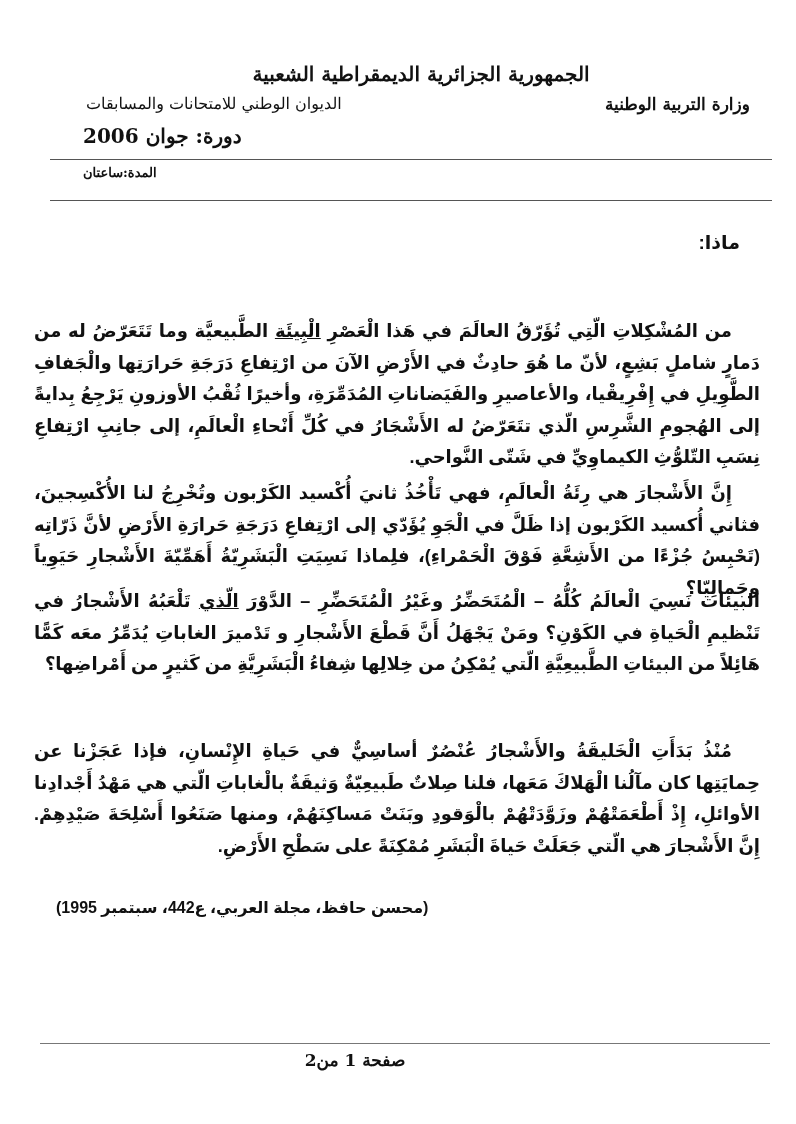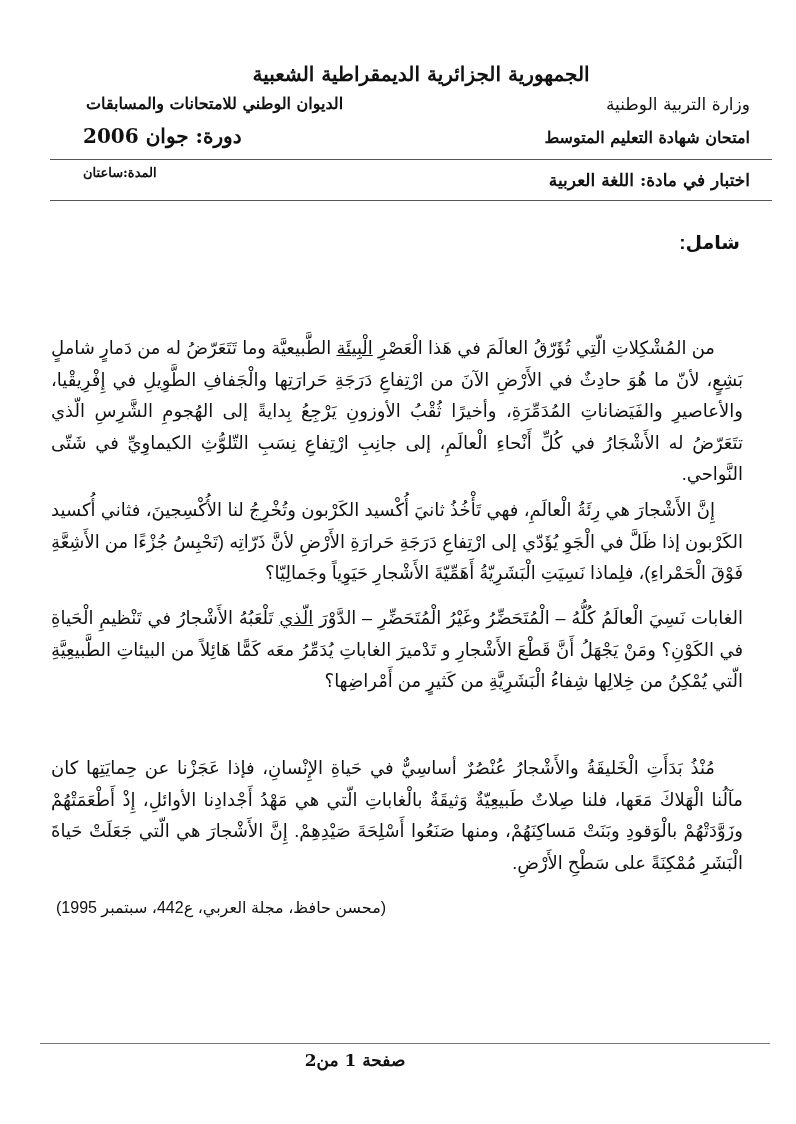--- a/index.html
+++ b/index.html
@@ -1,83 +1,81 @@
 <!DOCTYPE html>
 <html><head>
 <meta charset="utf-8">
 <style>
   html, body { margin: 0; padding: 0; background: #ffffff; }
   body { width: 796px; height: 1124px; position: relative; overflow: hidden; color: #111; }
   .page { position: absolute; left: 0; top: 0; width: 796px; height: 1124px; }
   .serif { font-family: "DejaVu Serif", "Liberation Serif", serif; margin-left: 23px; }
   .sans { font-family: "Liberation Sans", "DejaVu Sans", sans-serif; }
-  .abs { position: absolute; white-space: nowrap; }
+  .abs { position: absolute; white-space: nowrap; font-weight: bold; }
   .rtl { direction: rtl; }
 
   .republic { top: 62px; left: 0; width: 796px; text-align: center; font-size: 20px; font-weight: bold; }
-  .ministry { top: 94px; right: 46px; font-size: 17px; font-weight: normal; }
-  .office { top: 94px; left: 63px; font-size: 16px; font-weight: bold; }
+  .ministry { top: 94px; right: 46px; font-size: 17px; font-weight: bold; }
+  .office { top: 94px; left: 63px; font-size: 16px; font-weight: normal; }
   .exam { top: 128px; right: 46px; font-size: 16px; font-weight: bold; }
   .session { top: 124px; left: 60px; font-size: 20px; font-weight: bold; }
   .subject { top: 170px; right: 46px; font-size: 17px; font-weight: bold; }
   .duration { top: 165px; left: 60px; font-size: 13px; font-weight: bold; }
 
   .rule { position: absolute; left: 50px; width: 722px; height: 1px; background: #555; }
   .rule1 { top: 159px; }
   .rule2 { top: 200px; }
   .rule-bottom { top: 1043px; left: 40px; width: 730px; background: #777; }
 
   .text-label { top: 231px; right: 56px; font-size: 19px; font-weight: bold; }
   .text-title { top: 257px; left: 0; width: 796px; text-align: center; font-size: 20px; font-weight: bold; }
   .text-title span { position: relative; left: 35px; }
 
   .body-block { position: absolute; right: 36px; width: 726px; direction: rtl; text-align: justify; font-size: 18px; line-height: 31.5px; }
   .para1 { top: 316px; }
   .para2 { top: 478px; }
   .para3 { top: 586px; }
   .para4 { top: 736px; }
   .indent { text-indent: 28px; }
-  .body-block p { margin: 17px; }
+  .body-block p { margin: 0; font-weight: bold; }
   .u { text-decoration: underline; }
 
   .citation { top: 898px; left: 56px; font-size: 16px; }
   .page-num { top: 1050px; left: 0; width: 664px; text-align: center; font-size: 17px; font-weight: bold; }
 </style>
 </head>
 <body>
 
 <div class="page">
 
   <div class="abs serif rtl republic">الجمهورية الجزائرية الديمقراطية الشعبية</div>
 
   <div class="abs serif rtl ministry">وزارة التربية الوطنية</div>
   <div class="abs serif rtl office">الديوان الوطني للامتحانات والمسابقات</div>
 
-  <div class="abs serif rtl exam">امتحان شهادة التعليم المتوسط</div>
   <div class="abs serif rtl session">دورة: جوان 2006</div>
 
   <div class="rule rule1"></div>
 
-  <div class="abs serif rtl subject">اختبار في مادة: اللغة العربية</div>
   <div class="abs serif rtl duration">المدة:ساعتان</div>
 
   <div class="rule rule2"></div>
 
-  <div class="abs sans rtl text-label">شامل:</div>
+  <div class="abs sans rtl text-label">ماذا:</div>
 
   <div class="body-block sans para1 indent">
     <p><span>من المُشْكِلاتِ الّتِي تُؤَرّقُ العالَمَ في هَذا الْعَصْرِ </span><span class="u">الْبِيئَة</span><span> الطَّبيعيَّة وما تَتَعَرّضُ له من دَمارٍ شاملٍ بَشِعٍ، لأنّ ما هُوَ حادِثٌ في الأَرْضِ الآنَ من ارْتِفاعِ دَرَجَةِ حَرارَتِها والْجَفافِ الطَّوِيلِ في إِفْرِيقْيا، والأعاصيرِ والفَيَضاناتِ المُدَمِّرَةِ، وأخيرًا ثُقْبُ الأوزونِ يَرْجِعُ بِدايةً إلى الهُجومِ الشَّرِسِ الّذي تتَعَرّضُ له الأَشْجَارُ في كُلِّ أَنْحاءِ الْعالَمِ، إلى جانِبِ ارْتِفاعِ نِسَبِ التّلوُّثِ الكيماوِيِّ في شَتّى النَّواحي.</span></p>
   </div>
 
   <div class="body-block sans para2 indent">
     <p>إِنَّ الأَشْجارَ هي رِئَةُ الْعالَمِ، فهي تَأْخُذُ ثانيَ أُكْسيد الكَرْبون وتُخْرِجُ لنا الأُكْسِجينَ، فثاني أُكسيد الكَرْبون إذا ظَلَّ في الْجَوِ يُؤَدّي إلى ارْتِفاعِ دَرَجَةِ حَرارَةِ الأَرْضِ لأنَّ ذَرّاتِه (تَحْبِسُ جُزْءًا من الأَشِعَّةِ فَوْقَ الْحَمْراءِ)، فلِماذا نَسِيَتِ الْبَشَرِيّةُ أَهَمِّيّةَ الأَشْجارِ حَيَوِياً وجَمالِيّا؟</p>
   </div>
 
   <div class="body-block sans para3">
-    <p><span>الغابات نَسِيَ الْعالَمُ كُلُّهُ – الْمُتَحَضِّرُ وغَيْرُ الْمُتَحَضِّرِ – الدَّوْرَ </span><span class="u">الّذي</span><span> تَلْعَبُهُ الأَشْجارُ في تَنْظيمِ الْحَياةِ في الكَوْنِ؟ ومَنْ يَجْهَلُ أَنَّ قَطْعَ الأَشْجارِ و تَدْميرَ الغاباتِ يُدَمِّرُ معَه كَمًّا هَائِلاً من البيئاتِ الطَّبيعِيَّةِ الّتي يُمْكِنُ من خِلالِها شِفاءُ الْبَشَرِيَّةِ من كَثيرٍ من أَمْراضِها؟</span></p>
+    <p><span>البيئات نَسِيَ الْعالَمُ كُلُّهُ – الْمُتَحَضِّرُ وغَيْرُ الْمُتَحَضِّرِ – الدَّوْرَ </span><span class="u">الّذي</span><span> تَلْعَبُهُ الأَشْجارُ في تَنْظيمِ الْحَياةِ في الكَوْنِ؟ ومَنْ يَجْهَلُ أَنَّ قَطْعَ الأَشْجارِ و تَدْميرَ الغاباتِ يُدَمِّرُ معَه كَمًّا هَائِلاً من البيئاتِ الطَّبيعِيَّةِ الّتي يُمْكِنُ من خِلالِها شِفاءُ الْبَشَرِيَّةِ من كَثيرٍ من أَمْراضِها؟</span></p>
   </div>
 
   <div class="body-block sans para4 indent">
     <p>مُنْذُ بَدَأَتِ الْخَليقَةُ والأَشْجارُ عُنْصُرٌ أساسِيٌّ في حَياةِ الإِنْسانِ، فإذا عَجَزْنا عن حِمايَتِها كان مآلُنا الْهَلاكَ مَعَها، فلنا صِلاتٌ طَبيعِيّةٌ وَثيقَةٌ بالْغاباتِ الّتي هي مَهْدُ أَجْدادِنا الأوائلِ، إِذْ أَطْعَمَتْهُمْ وزَوَّدَتْهُمْ بالْوَقودِ وبَنَتْ مَساكِنَهُمْ، ومنها صَنَعُوا أَسْلِحَةَ صَيْدِهِمْ. إِنَّ الأَشْجارَ هي الّتي جَعَلَتْ حَياةَ الْبَشَرِ مُمْكِنَةً على سَطْحِ الأَرْضِ.</p>
   </div>
 
   <div class="abs sans rtl citation">(محسن حافظ، مجلة العربي، ع442، سبتمبر 1995)</div>
 
   <div class="rule rule-bottom"></div>
   <div class="abs serif rtl page-num">صفحة 1 من2</div>

